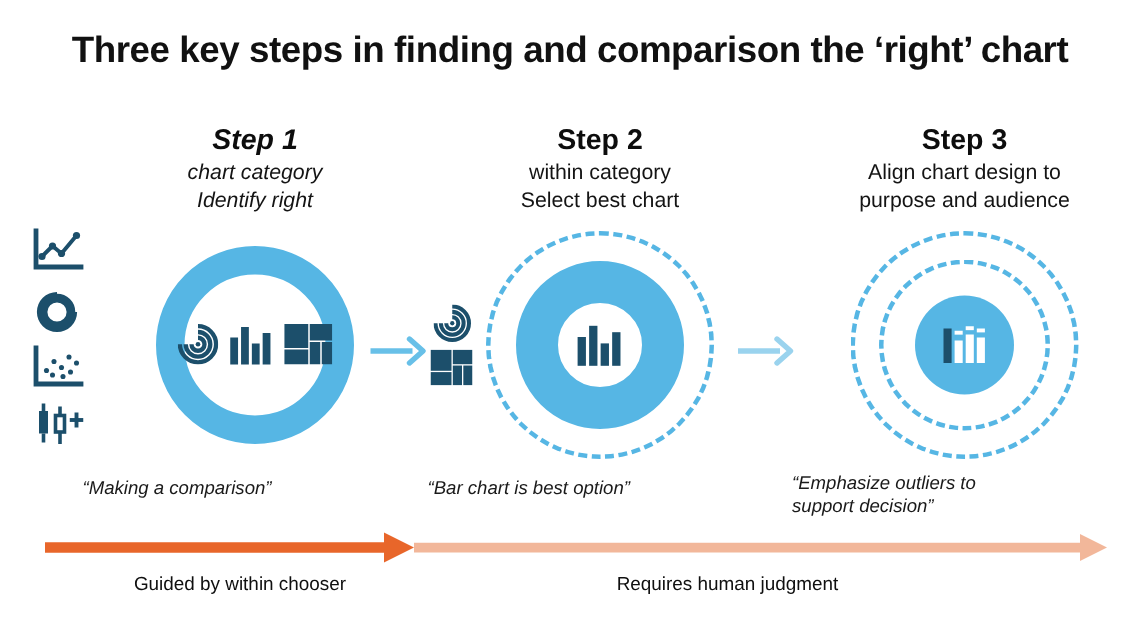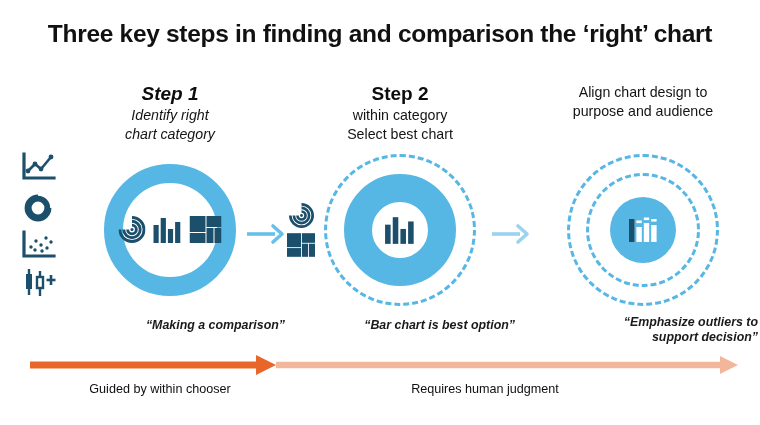--- a/index.html
+++ b/index.html
@@ -159,27 +159,26 @@
     top: 222px;
     width: 42px;
     height: 24px;
   }
   #conn1 { left: 245px; }
   #conn2 { left: 490px; }
 
   
   .caption {
     position: absolute;
-    text-align: right;
+    text-align: left;
     width: 230px;
     font-size: 12.4px;
     font-style: italic;
     color: #1a1a1a;
     line-height: 15px;
-    font-weight: bold;
   }
   #cap1 { left: 55px;  top: 318px; }
   #cap2 { left: 285px; top: 318px; }
   #cap3 { left: 528px; top: 315px; }
 
   
   .bottom-arrows {
     position: absolute;
     left: 0;
     top: 352px;
@@ -196,31 +195,32 @@
   #lbl-left  { left: 45px;  width: 230px; }
   #lbl-right { left: 370px; width: 230px; }
 </style>
 </head>
 <body>
 
 <div class="page-title">Three key steps in finding and comparison the ‘right’ chart</div>
 
 <div class="step-head" id="head1">
   <div class="step-title">Step 1</div>
+  <div class="step-sub">chart category</div>
   <div class="step-sub">Identify right</div>
-  <div class="step-sub">chart category</div>
 </div>
 
 <div class="step-head" id="head2">
   <div class="step-title">Step 2</div>
   <div class="step-sub">within category</div>
   <div class="step-sub">Select best chart</div>
 </div>
 
 <div class="step-head" id="head3">
+  <div class="step-title">Step 3</div>
   <div class="step-sub">Align chart design to</div>
   <div class="step-sub">purpose and audience</div>
 </div>
 
 <div class="icon-col">
 
   <div class="cat-icon" id="cat-line">
     <svg width="34" height="30" viewBox="0 0 34 30">
       <path d="M2 2 L2 26 L32 26" fill="none" stroke="#1C4F6B" stroke-width="3.2" stroke-linecap="square"></path>
       <polyline points="6,19 13,12 19,17 29,5" fill="none" stroke="#1C4F6B" stroke-width="2.6" stroke-linejoin="round" stroke-linecap="round"></polyline>

